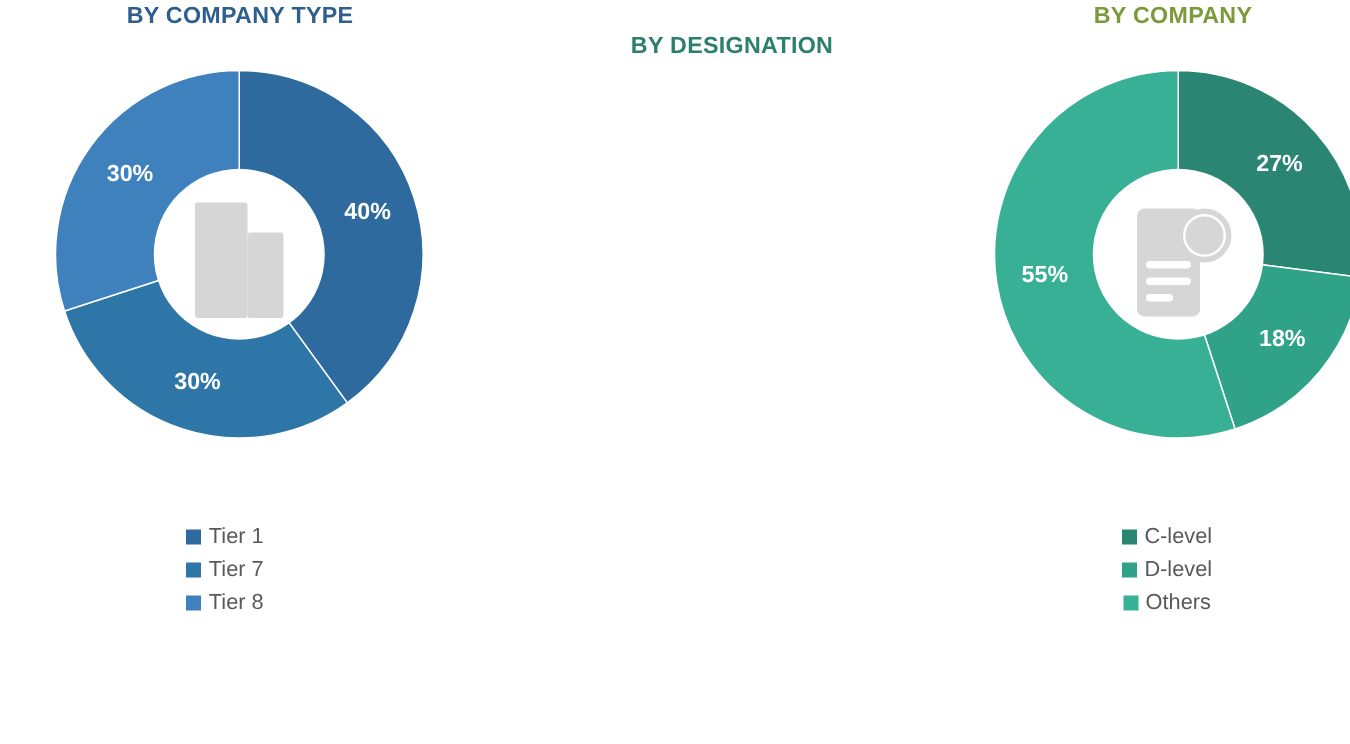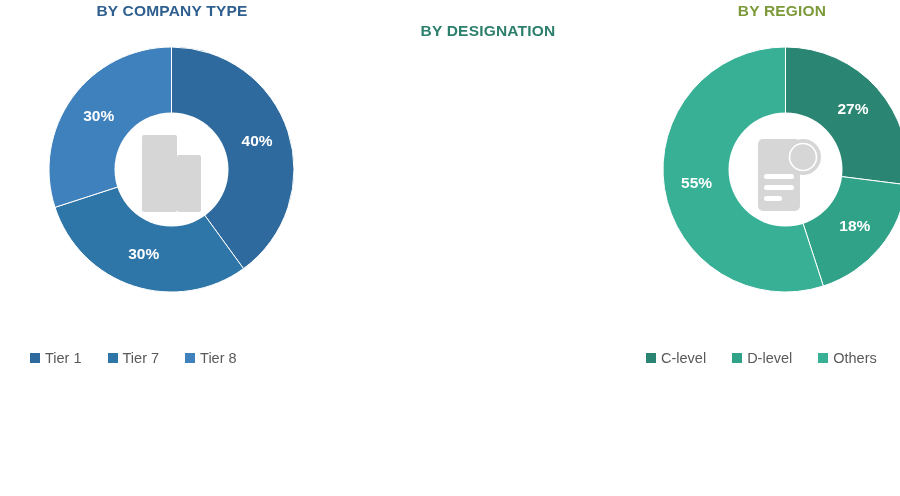--- a/index.html
+++ b/index.html
@@ -17,21 +17,21 @@
   .board {
     position: relative;
     width: 900px;
     height: 496px;
   }
   .panel {
     position: absolute;
     top: 0;
     height: 496px;
   }
-  #panel-company { left: 16px;   width: 312px; }
+  #panel-company { left: 4px;   width: 312px; }
   #panel-design  { left: 312px; width: 352px; }
   #panel-region  { left: 664px; width: 236px; }
 
   .panel-title {
     position: absolute;
     top: 2px;
     left: 0;
     width: 100%;
     text-align: center;
     font-size: 15.5px;
@@ -64,21 +64,21 @@
 
   
   .legend {
     position: absolute;
   }
   #legend-company { left: 14px;  top: 347px; width: 290px; }
   #legend-design  { left: 334px; top: 347px; width: 290px; }
 
   .legend-row {
     display: flex;
-    flex-direction: row;
+    flex-direction: column;
     align-items: center;
   }
   .legend-item {
     display: flex;
     align-items: center;
     margin-right: 26px;
     height: 22px;
   }
   .swatch {
     width: 10px;
@@ -205,17 +205,17 @@
           <div class="legend-item">
             <span class="swatch" style="background: rgb(55, 176, 150);"></span>
             <span class="legend-label">Others</span>
           </div>
         </div>
     </div>
   </div>
 
   <div class="panel" id="panel-region">
 
-    <div class="panel-title" id="title-region">BY REGION</div>
+    <div class="panel-title" id="title-region">BY COMPANY</div>
 
   </div>
 
 </div>
 
 </body></html>

